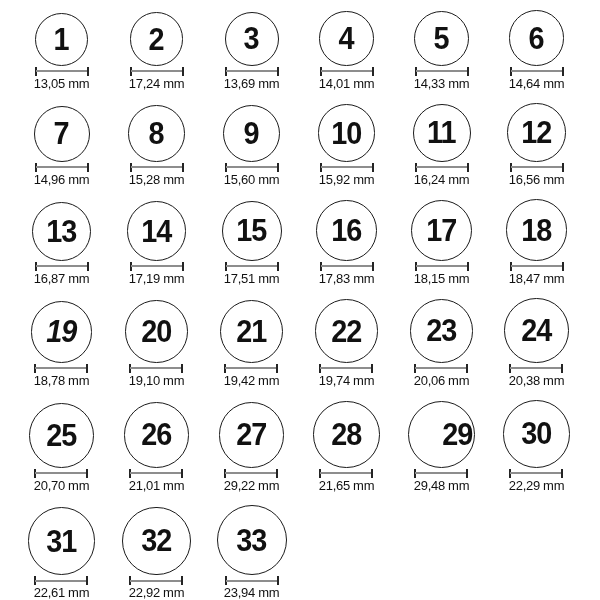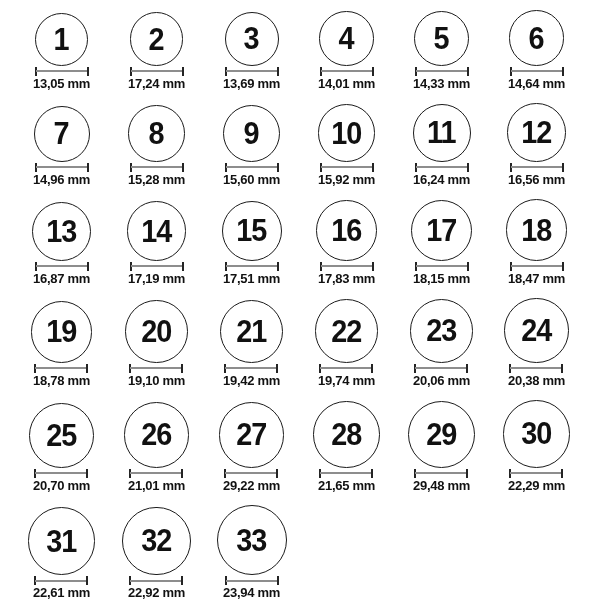--- a/index.html
+++ b/index.html
@@ -61,21 +61,21 @@
     position: absolute;
     top: 0;
     width: 2px;
     height: 9px;
     background: var(--rtick, #242424);
   }
   .tick-left { left: 0; }
   .tick-right { right: 0; }
   .label {
     margin-top: 1px;
-    font-weight: bold;
+    font-weight: normal;
     font-size: 13px;
     line-height: 14px;
     color: var(--labcol, #111111);
     letter-spacing: -0.3px;
     white-space: nowrap;
   }
 </style>
 </head>
 <body>
 
@@ -290,21 +290,21 @@
     </div>
     <div class="ruler">
       <span class="tick tick-left"></span>
       <span class="ruler-line"></span>
       <span class="tick tick-right"></span>
     </div>
     <div class="label">18,47 mm</div>
   </div>
 
   <div class="cell">
-    <div class="circle" style="width: 61.9px; height: 61.9px;">
+    <div class="circle" style="width: 61.9px; height: 61.9px; font-style: italic;">
       <span class="num">19</span>
     </div>
     <div class="ruler">
       <span class="tick tick-left"></span>
       <span class="ruler-line"></span>
       <span class="tick tick-right"></span>
     </div>
     <div class="label">18,78 mm</div>
   </div>
 
@@ -410,21 +410,21 @@
     </div>
     <div class="ruler">
       <span class="tick tick-left"></span>
       <span class="ruler-line"></span>
       <span class="tick tick-right"></span>
     </div>
     <div class="label">21,65 mm</div>
   </div>
 
   <div class="cell">
-    <div class="circle" style="width: 66.9px; height: 66.9px;">
+    <div class="circle" style="width: 66.9px; height: 66.9px; justify-content: flex-end;">
       <span class="num">29</span>
     </div>
     <div class="ruler">
       <span class="tick tick-left"></span>
       <span class="ruler-line"></span>
       <span class="tick tick-right"></span>
     </div>
     <div class="label">29,48 mm</div>
   </div>
 

